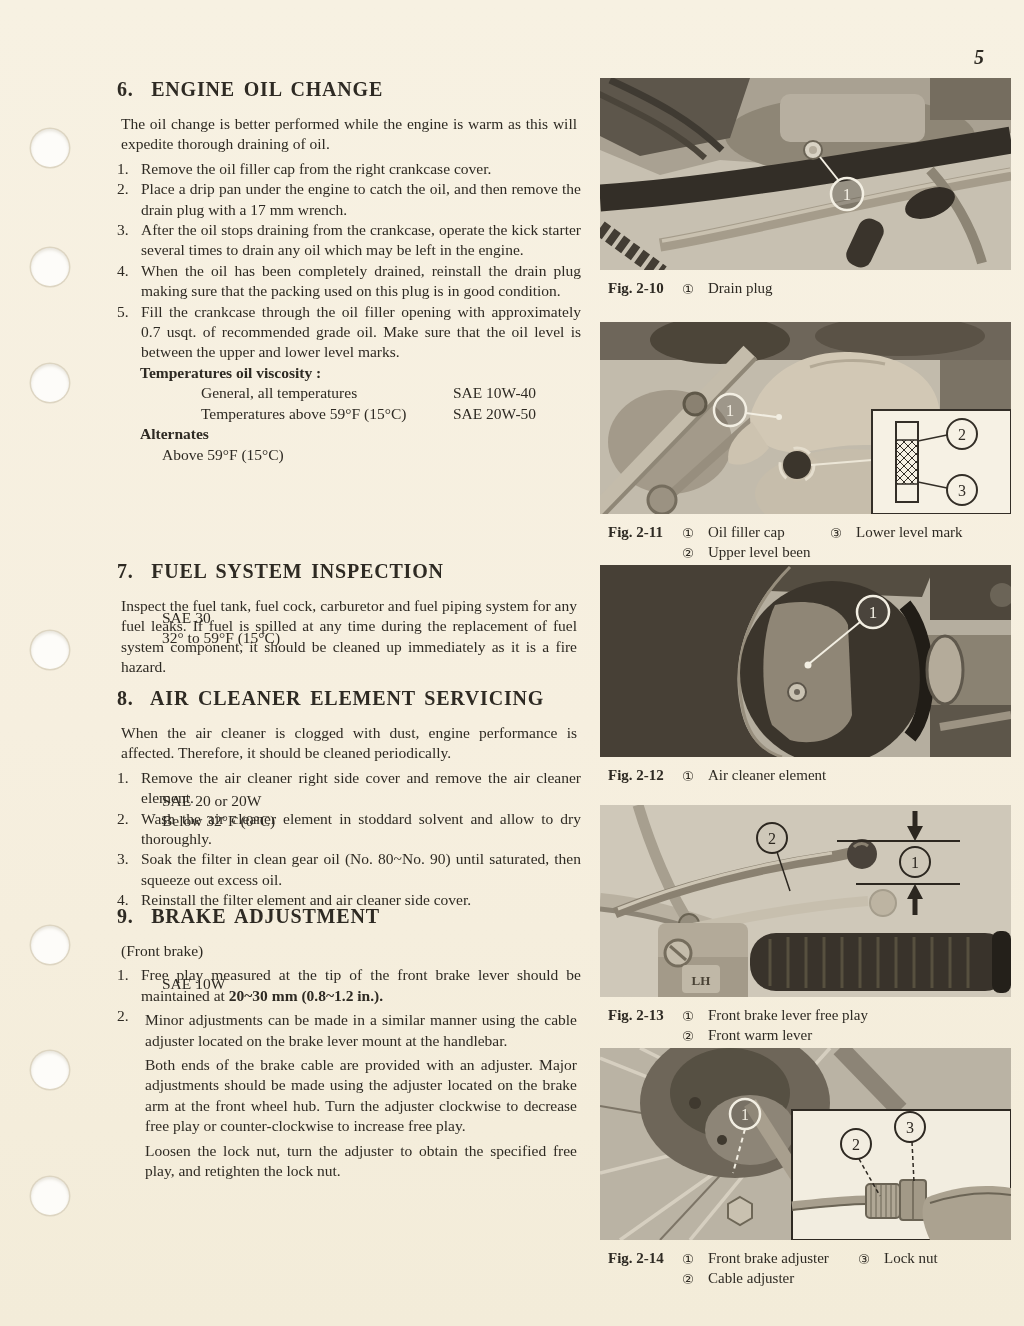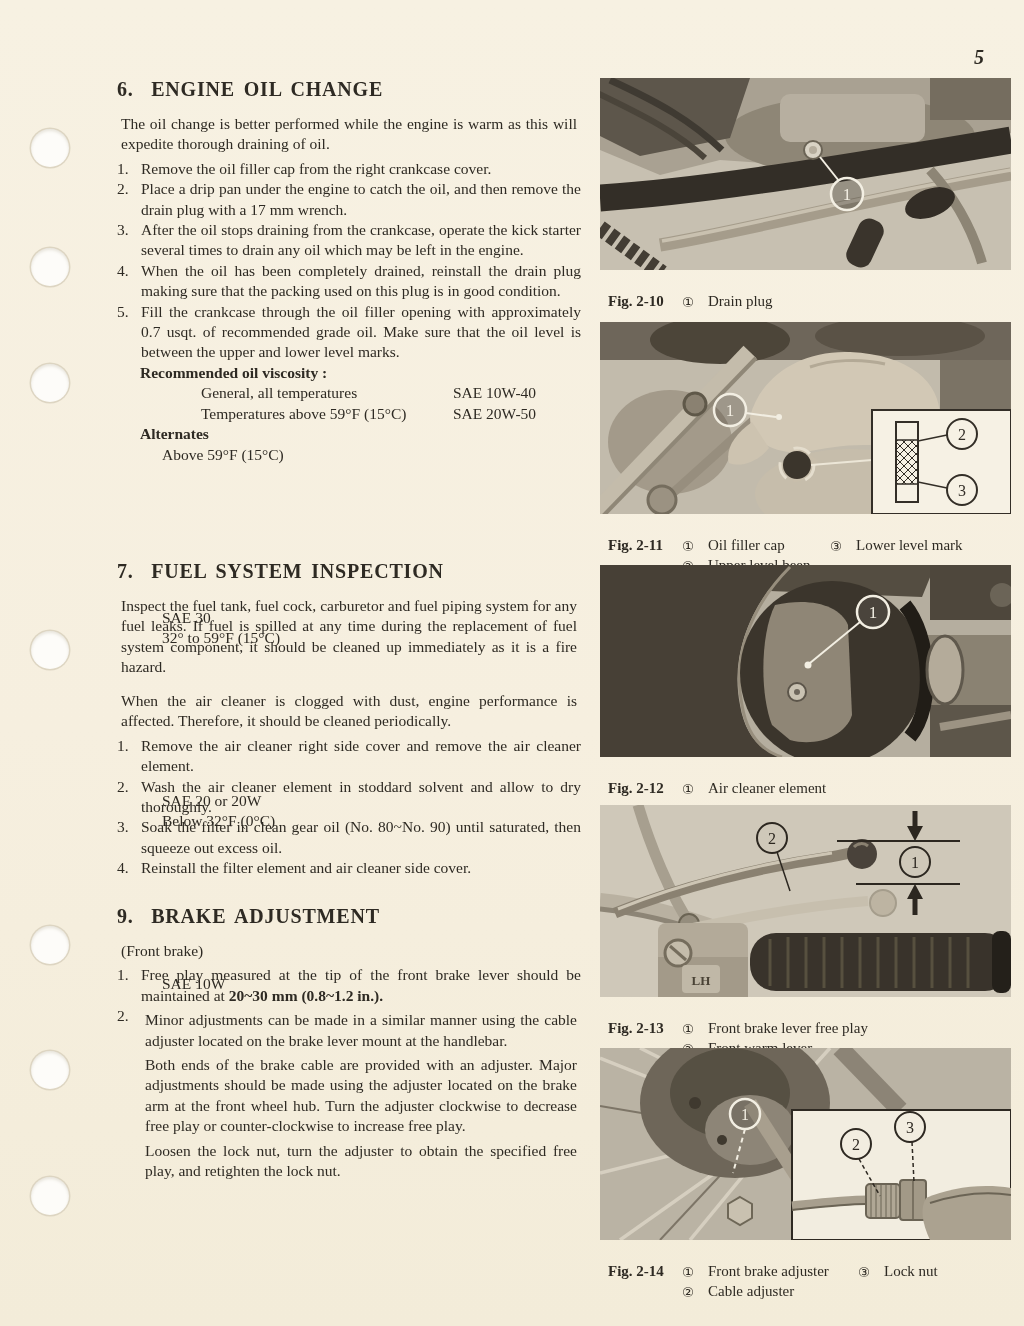--- a/index.html
+++ b/index.html
@@ -26,21 +26,21 @@
   .visc-row{display:flex;padding-left:16px;justify-content:center;}
   .visc-row .lab{flex:0 0 252px;}
   .alt-row{display:flex;padding-left:22px;flex-direction:column;}
   .alt-row .lab{flex:0 0 163px;}
   .subtitle{margin:0 0 8px 0;}
   .cont{margin-top:0;}
   
   .figure{position:absolute;left:600px;width:411px;}
   .photo{position:relative;width:411px;height:192px;background:#c7c0b1;overflow:hidden;}
   .photo svg{display:block;}
-  .caption{display:flex;align-items:flex-start;padding-left:8px;margin-top:22px;font-size:15px;line-height:19px;}
+  .caption{display:flex;align-items:flex-start;padding-left:8px;margin-top:9px;font-size:15px;line-height:19px;}
   .fig-label{flex:0 0 74px;font-weight:bold;}
   .cap-col{display:flex;flex-direction:column;}
   .cap-col.c1-narrow{flex:0 0 148px;}
   .cap-col.c1-mid{flex:0 0 176px;}
   .cap-line{display:flex;}
   .cap-n{flex:0 0 26px;font-family:"DejaVu Sans",sans-serif;font-size:13.5px;padding-top:1px;}
   svg text{font-family:"Liberation Serif",serif;}
 </style>
 </head>
 <body>
@@ -74,21 +74,21 @@
     </div>
     <div class="step">
       <span class="num">4.</span>
       <span class="txt">When the oil has been completely drained, reinstall the drain plug making sure that the packing used on this plug is in good condition.</span>
     </div>
     <div class="step">
       <span class="num">5.</span>
       <span class="txt">Fill the crankcase through the oil filler opening with approximately 0.7 usqt. of recommended grade oil.  Make sure that the oil level is between the upper and lower level marks.</span>
     </div>
     <div class="visc">
-      <div class="visc-title">Recommended oil viscosity :</div>
+      <div class="visc-title">Temperatures oil viscosity :</div>
       <div class="visc-row">
         <span class="lab">General, all temperatures</span>
         <span>SAE 10W-40</span>
       </div>
       <div class="visc-row">
         <span class="lab">Temperatures above 59°F (15°C)</span>
         <span>SAE 20W-50</span>
       </div>
       <div class="visc-title">Alternates</div>
       <div class="alt-row">
@@ -105,20 +105,21 @@
       </div>
     </div>
   </div>
 
   <div class="sec" style="top:560px">
     <h2>7.  FUEL SYSTEM INSPECTION</h2>
     <p>Inspect the fuel tank, fuel cock, carburetor and fuel piping system for any fuel leaks.  If fuel is spilled at any time during the replacement of fuel system component, it should be cleaned up immediately as it is a fire hazard.</p>
   </div>
 
   <div class="sec" style="top:687px">
+    <h2>8.  AIR CLEANER ELEMENT SERVICING</h2>
     <p>When the air cleaner is clogged with dust, engine performance is affected.  Therefore, it should be cleaned periodically.</p>
     <div class="step">
       <span class="num">1.</span>
       <span class="txt">Remove the air cleaner right side cover and remove the air cleaner element.</span>
     </div>
     <div class="step">
       <span class="num">2.</span>
       <span class="txt">Wash the air cleaner element in stoddard solvent and allow to dry thoroughly.</span>
     </div>
     <div class="step">

